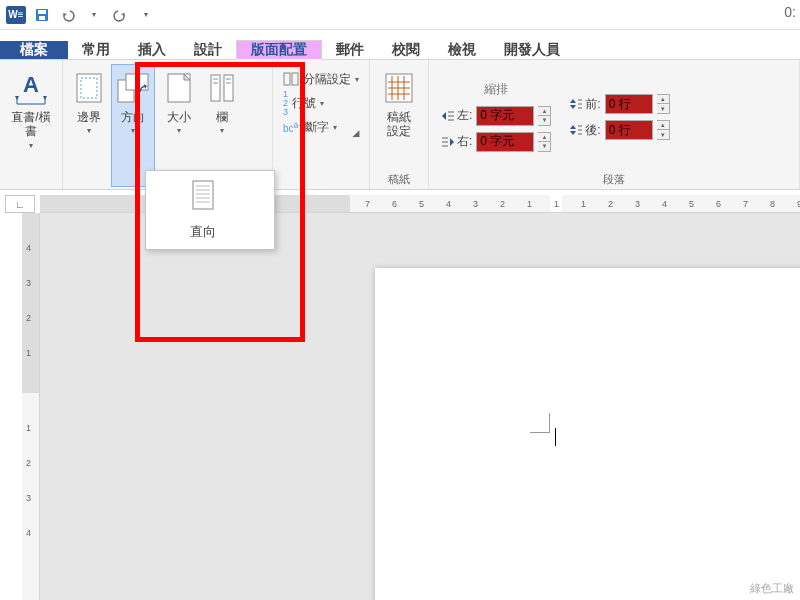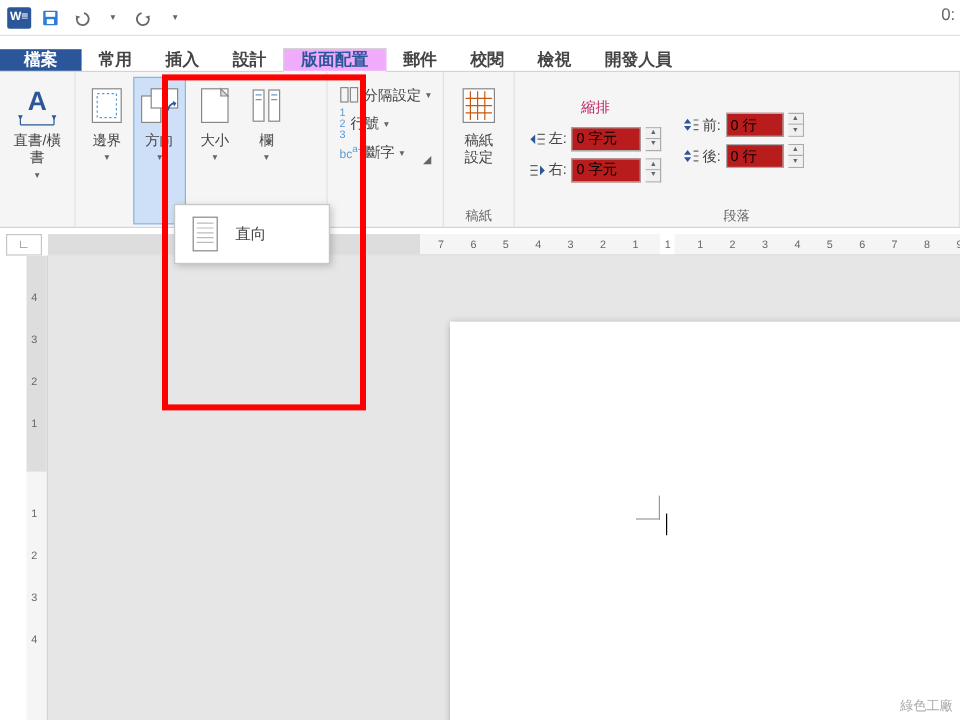--- a/index.html
+++ b/index.html
@@ -34,37 +34,37 @@
 .spin-row { display: flex; align-items: center; gap: 4px; height: 24px; }
 .spin-label { font-size: 12px; color: #444; display: flex; align-items: center; gap: 2px; }
 .spin-input { width: 58px; height: 20px; border: 1px solid #ababab; font-size: 12px; padding: 0 3px; background: #b91c1c; }
 .spin-btns { display: flex; flex-direction: column; border: 1px solid #ababab; border-left: none; }
 .spin-btns span { font-size: 6px; color: #666; width: 12px; height: 9px; display: flex; align-items: center; justify-content: center; background: #f0f0f0; cursor: pointer; line-height: 1; }
 .spin-btns span:first-child { border-bottom: 1px solid #ababab; }
 
 .highlight-box { position: absolute; border: 5px solid #ff0000; pointer-events: none; z-index: 5; }
 
 .popup { position: absolute; background: #fff; border: 1px solid #c6c6c6; box-shadow: 2px 2px 6px rgba(0,0,0,0.2); z-index: 10; padding: 2px; }
-.popup-item { display: flex; align-items: center; gap: 12px; padding: 6px 24px 6px 10px; cursor: pointer; font-size: 13px; color: #444; }
+.popup-item { display: flex; align-items: center; gap: 12px; padding: 6px 24px 6px 10px; cursor: pointer; font-size: 13px; color: #444; flex-direction: column; }
 .popup-item.hover { background: #cde0f7; border: 1px solid #8cb3e6; padding: 5px 23px 5px 9px; }
 
 .ruler-h { position: absolute; top: 195px; left: 40px; right: 0; height: 18px; background: #f5f5f5; border-bottom: 1px solid #d4d4d4; font-size: 9px; color: #666; display: flex; align-items: center; overflow: hidden; }
 .ruler-h .tick { position: absolute; }
 .ruler-v { position: absolute; top: 213px; left: 22px; width: 18px; bottom: 0; background: #f5f5f5; border-right: 1px solid #d4d4d4; font-size: 9px; color: #666; overflow: hidden; }
 .ruler-v .tick { position: absolute; left: 4px; }
 .ruler-corner { position: absolute; top: 195px; left: 5px; width: 30px; height: 18px; background: #fff; border: 1px solid #c6c6c6; display: flex; align-items: center; justify-content: center; font-size: 10px; color: #666; }
 .canvas { position: absolute; top: 213px; left: 40px; right: 0; bottom: 0; background: #e6e6e6; }
 .page { position: absolute; top: 55px; left: 335px; width: 500px; height: 700px; background: #fff; box-shadow: 1px 1px 6px rgba(0,0,0,0.3); }
 .cursor-mark { position: absolute; top: 160px; left: 180px; width: 1px; height: 18px; background: #000; }
 .corner-mark { position: absolute; border: 1px solid #999; width: 20px; height: 20px; border-right: none; border-bottom: none; }
 
 .watermark { position: absolute; bottom: 4px; right: 6px; font-size: 11px; color: #aaa; }
 
 svg { display: block; }
-.section-label { font-size: 12px; color: #be185d; text-align: center; padding-bottom: 4px; }
+.section-label { font-size: 12px; color: #737373; text-align: center; padding-bottom: 4px; }
 </style>
 </head>
 <body>
 
 <div class="titlebar">
   <div class="qat">
     <div class="qat-btn">
         <div class="word-icon">W≡</div>
       </div>
     <div class="qat-btn">

